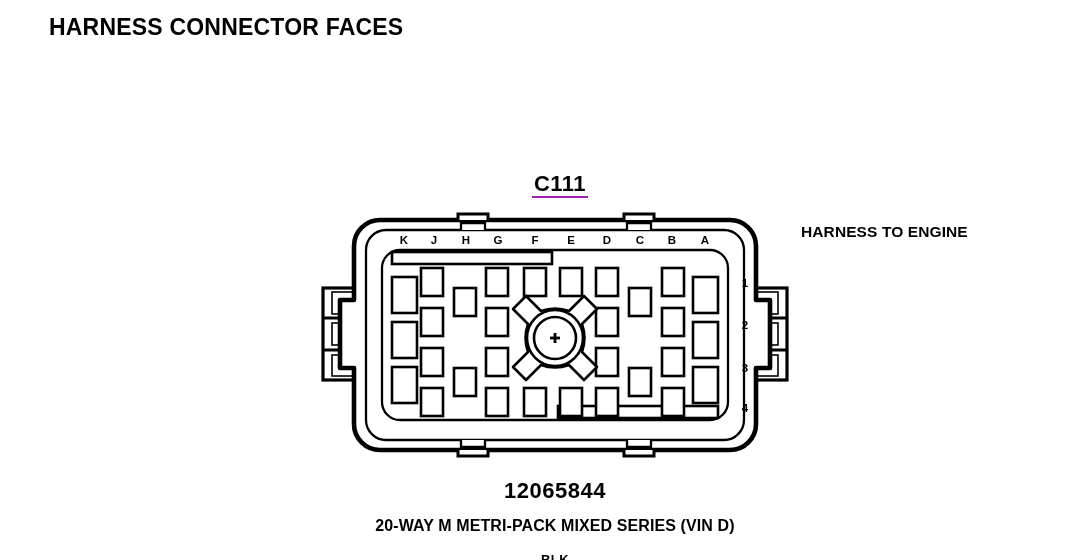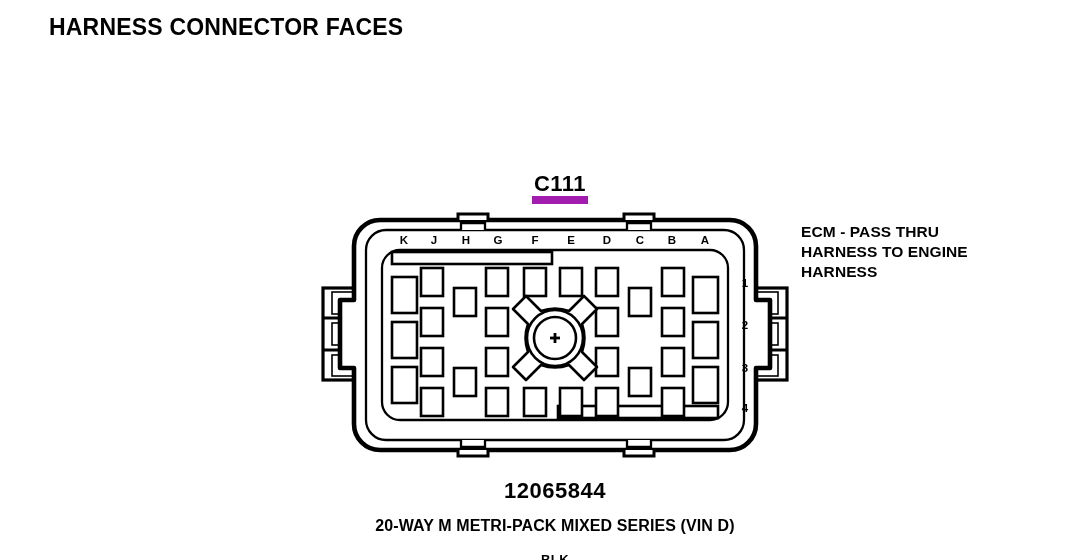--- a/index.html
+++ b/index.html
@@ -34,21 +34,21 @@
     left: 500px;
     top: 172px;
     width: 120px;
     text-align: center;
   }
   #connector-id {
     font-size: 22px;
     font-weight: bold;
     letter-spacing: 0.5px;
     display: inline-block;
-    border-bottom: 8px solid #a21caf;
+    border-bottom: 2px solid #a21caf;
     padding: 0 2px 1px 2px;
     line-height: 1.05;
   }
 
   
   #side-note {
     position: absolute;
     left: 801px;
     top: 222px;
     width: 240px;
@@ -119,23 +119,21 @@
 </head>
 <body>
 
 <div id="page-title">HARNESS CONNECTOR FACES</div>
 
 <div id="connector-id-wrap">
   <span id="connector-id">C111</span>
 </div>
 
 <div id="side-note">
-  <div>ECM - PASS THRU</div>
   <div>HARNESS TO ENGINE</div>
-  <div>HARNESS</div>
 </div>
 
 <div id="connector-stage">
   <svg id="connector-svg" width="474" height="250" viewBox="0 0 474 250" xmlns="http://www.w3.org/2000/svg">
 
     <g>
       <rect x="5" y="78" width="38" height="92" fill="#fff" stroke="#000" stroke-width="3.2"></rect>
       <line x1="5" y1="108" x2="43" y2="108" stroke="#000" stroke-width="3.2"></line>
       <line x1="5" y1="140" x2="43" y2="140" stroke="#000" stroke-width="3.2"></line>
       <rect x="14" y="82" width="25" height="22" fill="#fff" stroke="#000" stroke-width="1.6"></rect>

